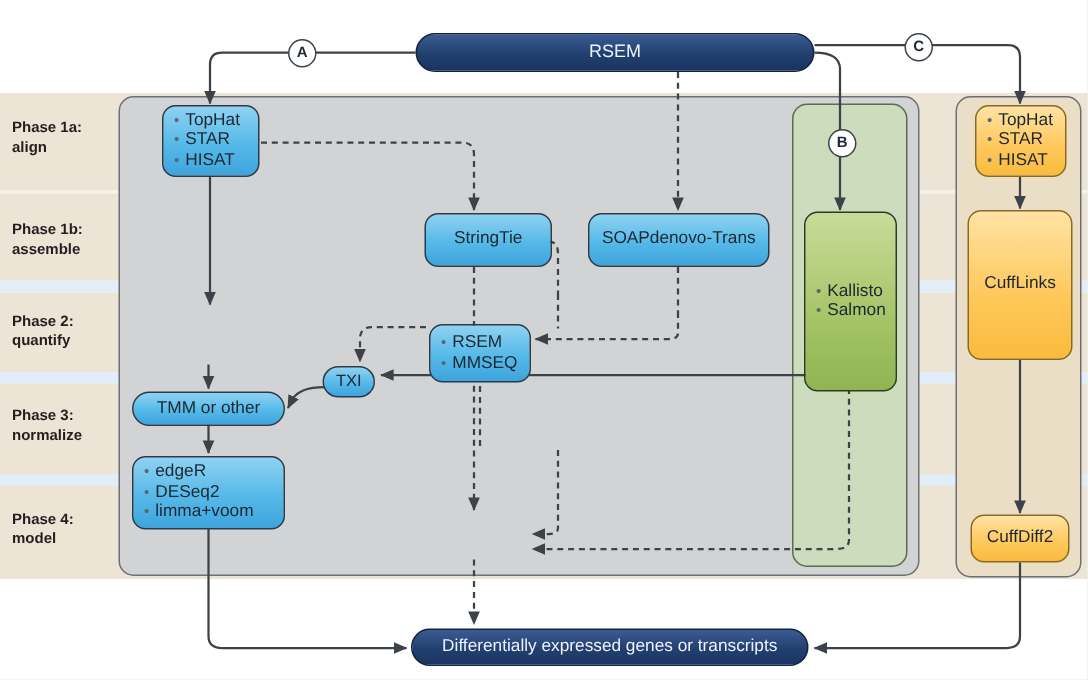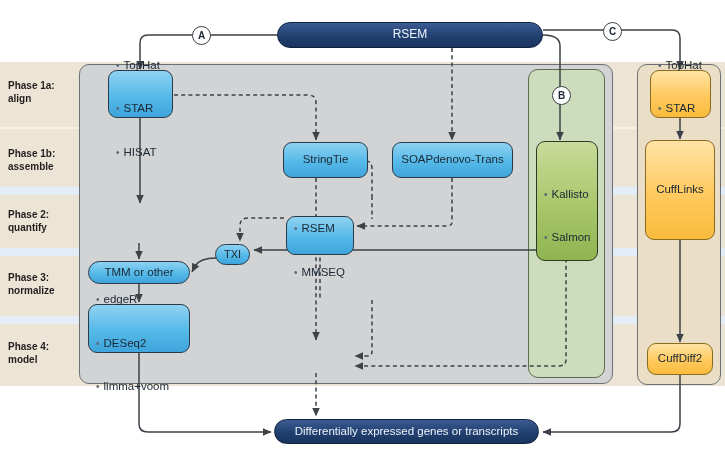--- a/index.html
+++ b/index.html
@@ -19,21 +19,21 @@
   .panel-gray{background:#d2d3d5;border:1px solid #6d7073;border-radius:10px;}
   .panel-green{background:#cedcbe;border:1px solid #5d6b4e;border-radius:10px;}
   .panel-orange{background:#eadfc6;border:1px solid #6d7073;border-radius:10px;}
 
   
   .node{position:absolute;box-sizing:border-box;border-radius:9px;
         display:flex;flex-direction:column;justify-content:center;
         color:#1b2733;font-size:11.5px;line-height:13.5px;
         padding:3px 7px;}
   .node.center{align-items:center;text-align:center;}
-  .node .li{white-space:nowrap;margin-top:30px;}
+  .node .li{white-space:nowrap;}
   .node .li::before{content:"\2022";color:#5b6670;margin-right:4px;font-size:10px;}
 
   .blue{background:linear-gradient(180deg,#8fd2f2 0%,#55b9e8 55%,#3ea4dc 100%);
         border:1.3px solid #2b3b47;}
   .green{background:linear-gradient(180deg,#c9db9a 0%,#a8c66a 55%,#8fb551 100%);
         border:1.3px solid #2f3a25;}
   .orange{background:linear-gradient(180deg,#ffe3a5 0%,#ffc95e 55%,#f9bb3c 100%);
         border:1.3px solid #8a6a1e;}
   .navy{background:linear-gradient(180deg,#3b5b93 0%,#21406f 55%,#1a3460 100%);
         border:1.3px solid #10233f;color:#eef3fb;border-radius:13px;

